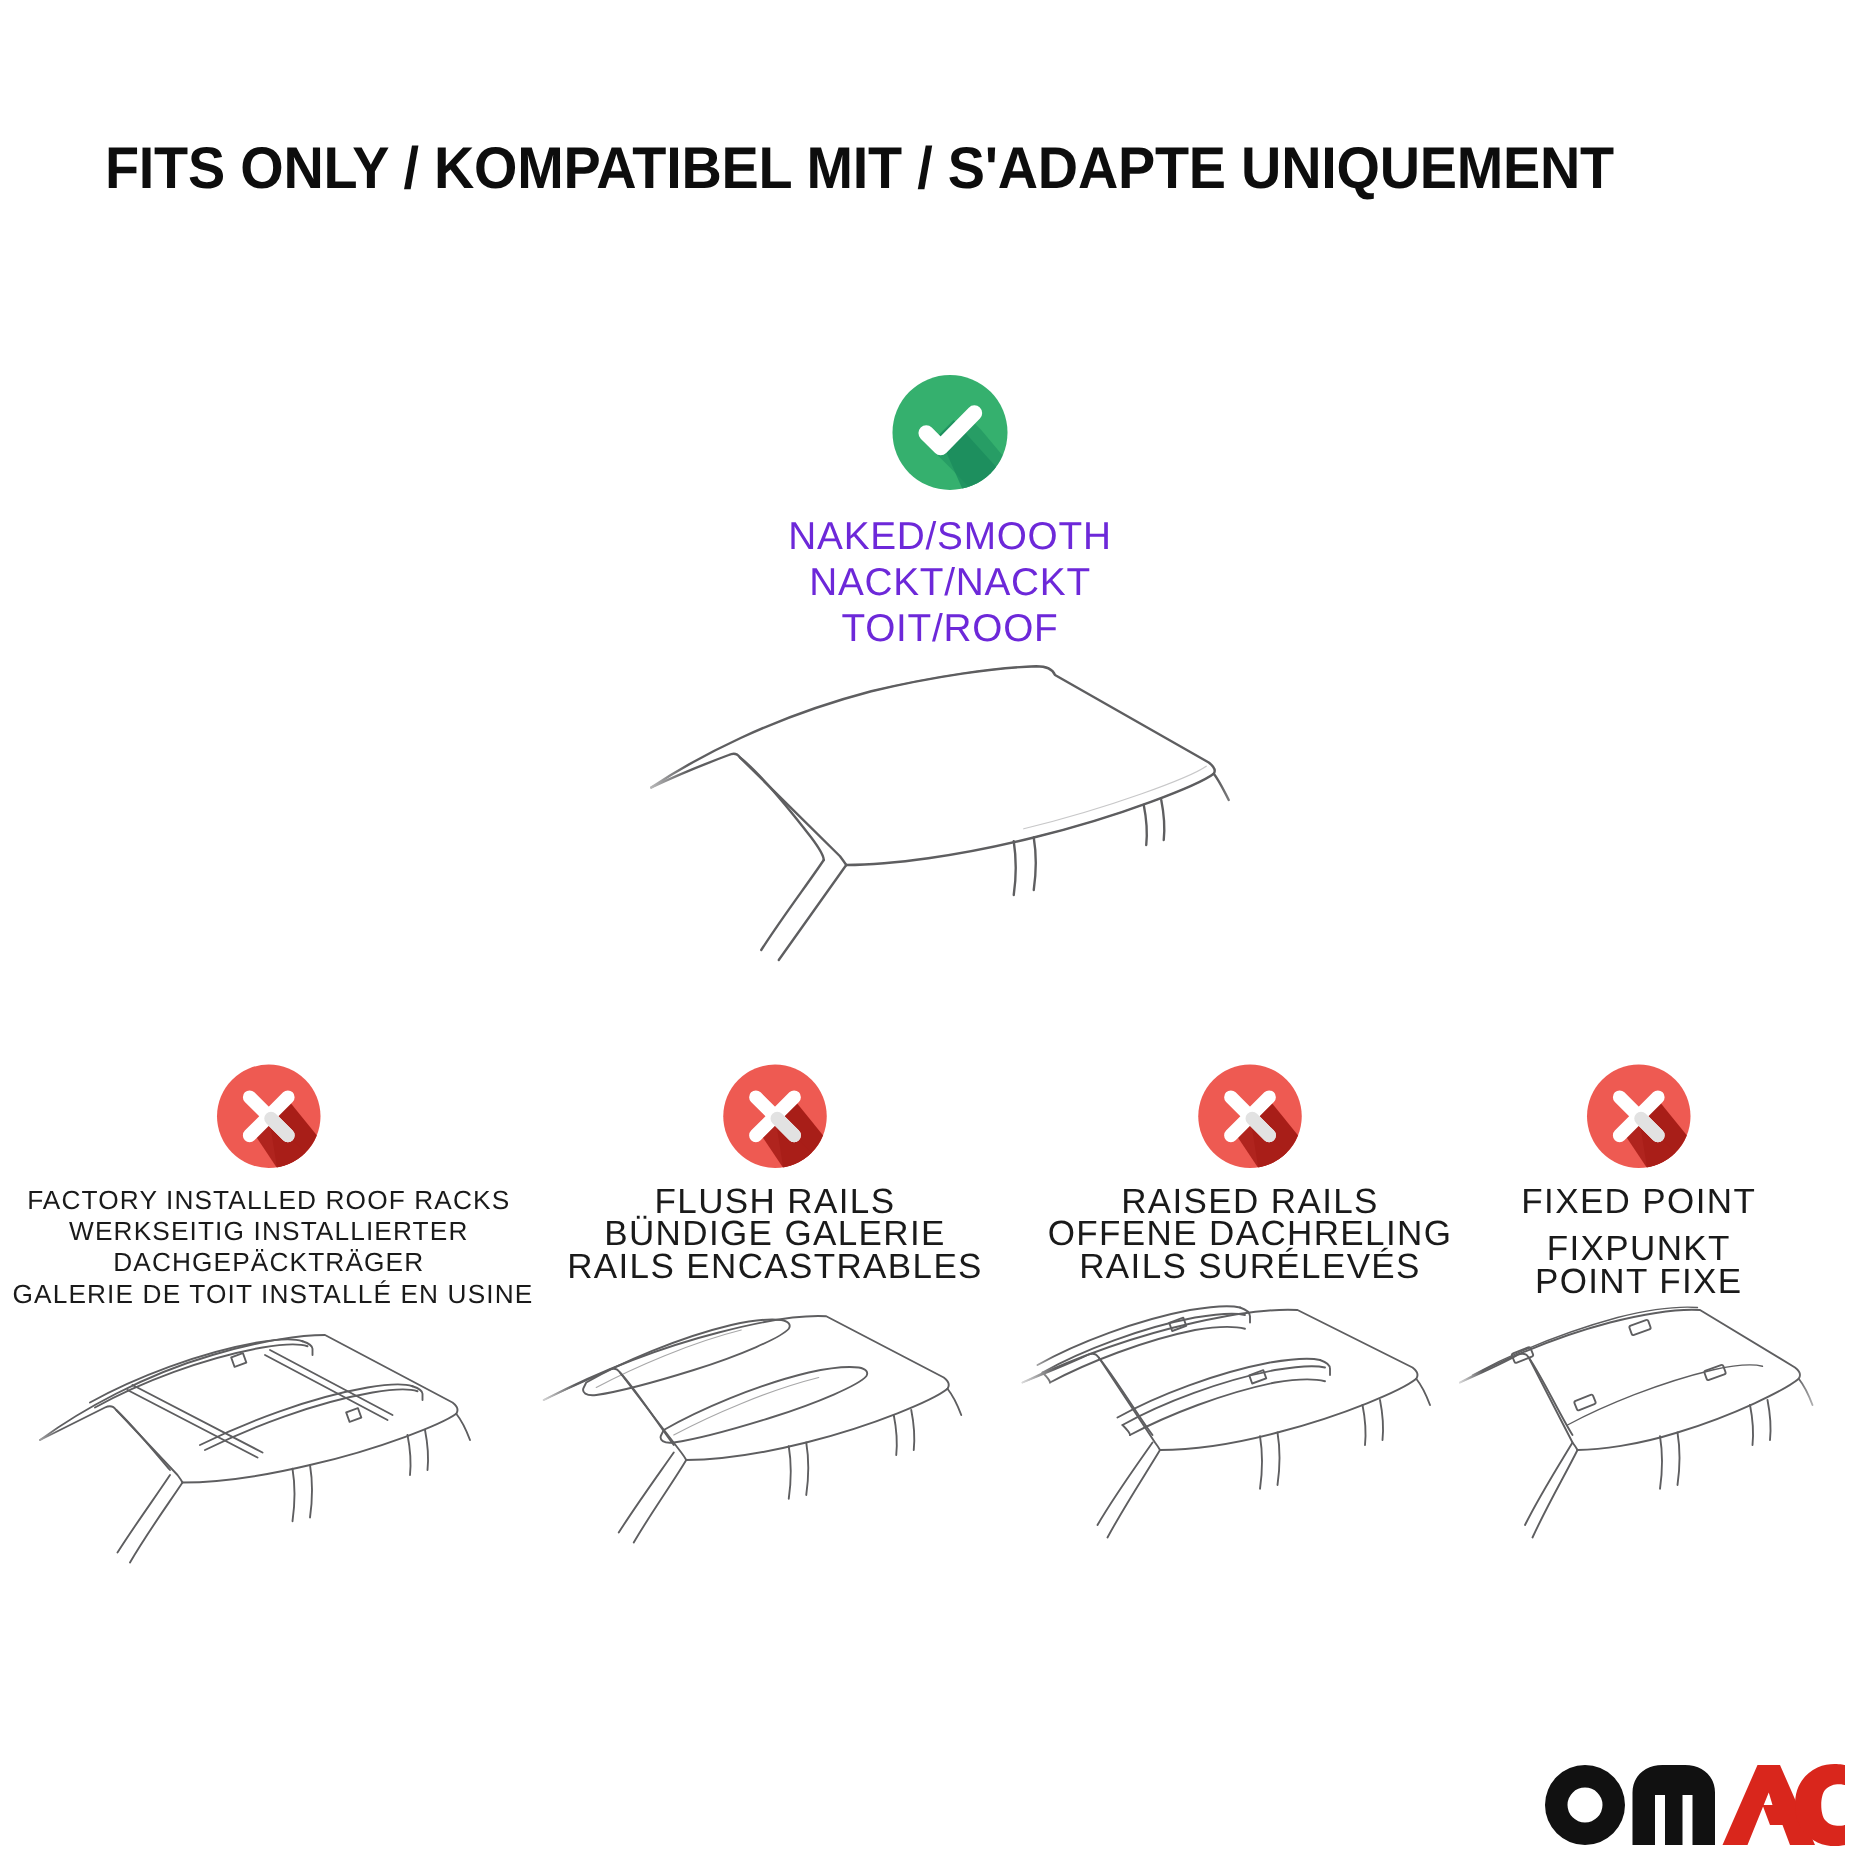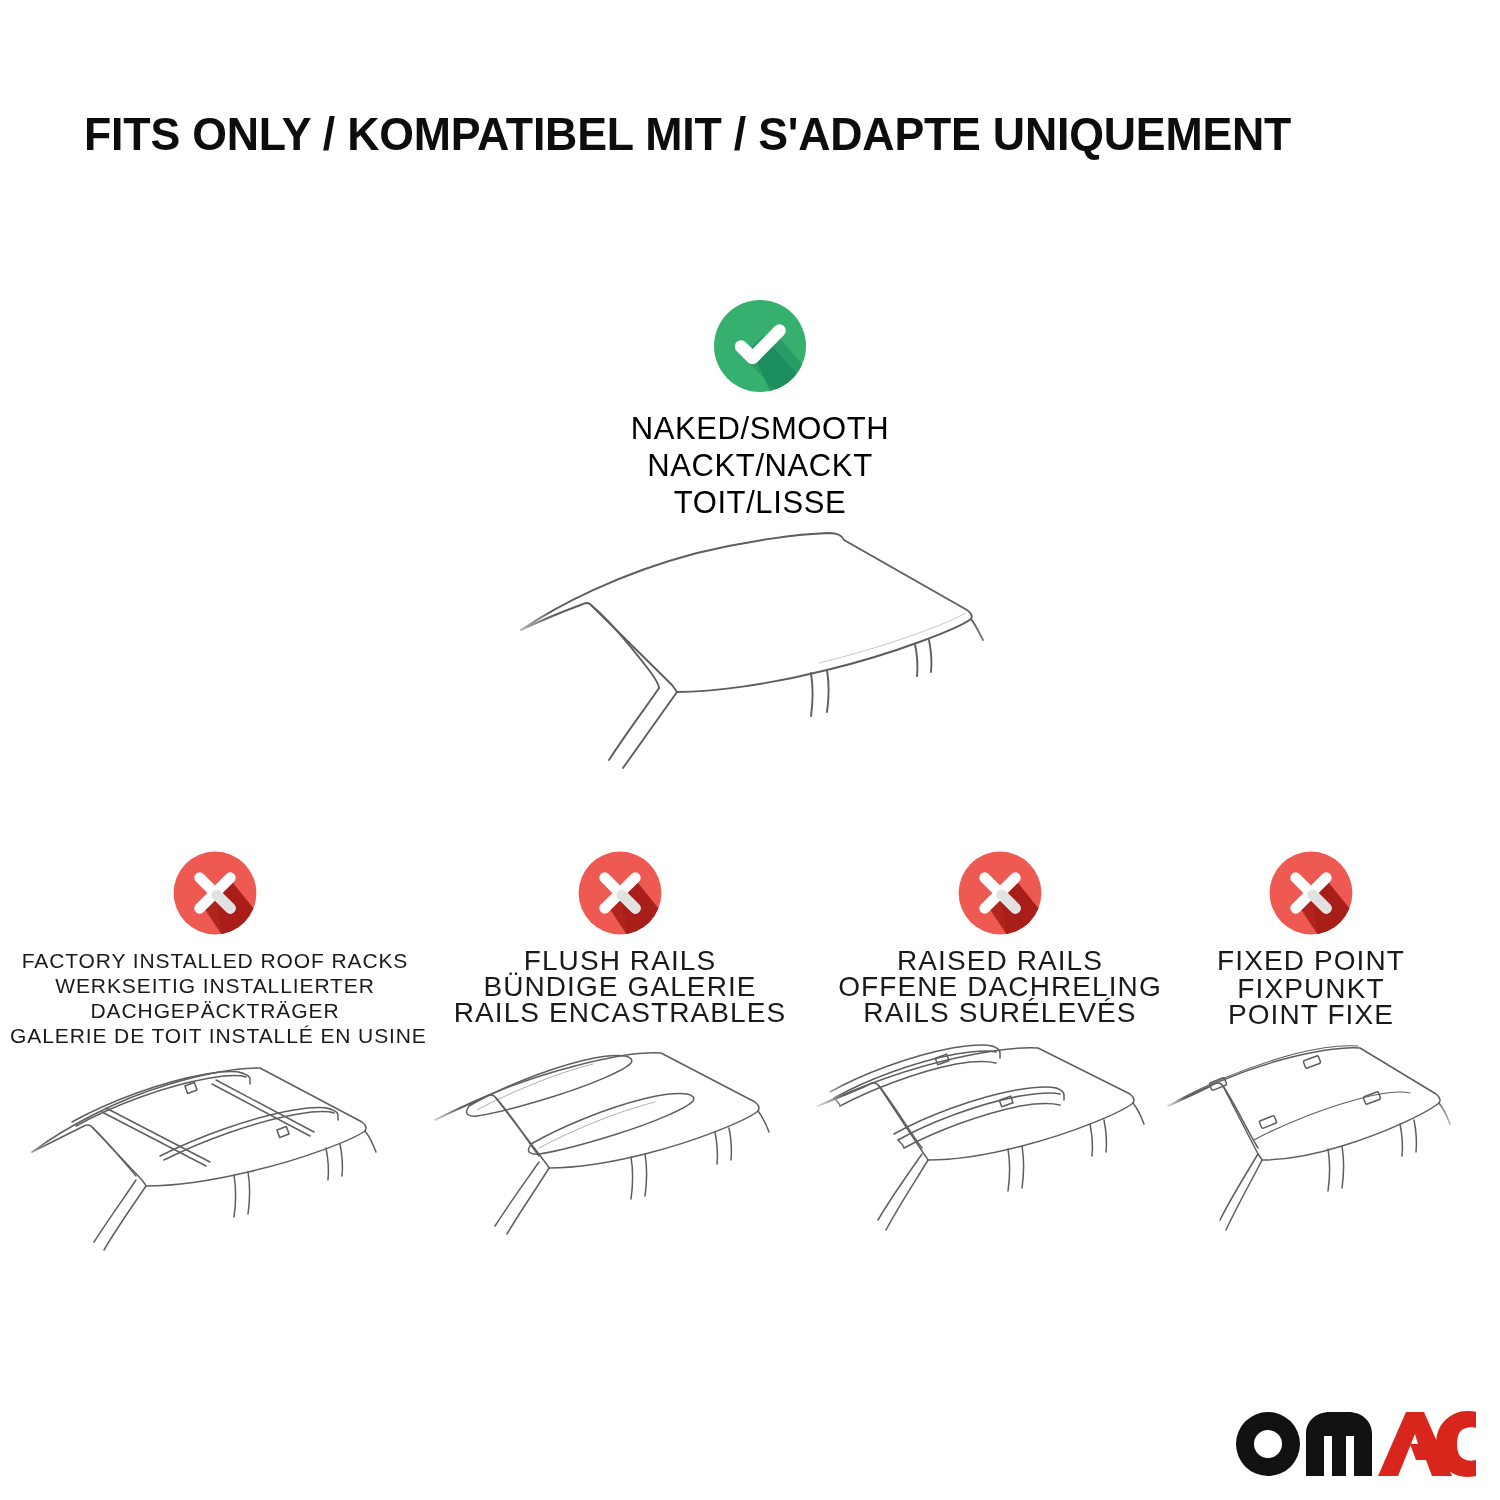--- a/index.html
+++ b/index.html
@@ -51,21 +51,21 @@
     position: relative;
   }
   .badge svg { display: block; }
 
   .cap-label {
     margin-top: 14px;
     font-size: 31px;
     font-weight: 300;
     line-height: 37px;
     letter-spacing: 0.6px;
-    color: #000000;
+    color: #6d28d9;
     white-space: nowrap;
   }
 
   .roof-main {
     position: absolute;
     left: 497px;
     top: 520px;
     width: 530px;
     height: 280px;
   }
@@ -147,21 +147,21 @@
           <polygon points="41,52 53,40 100,92 100,100 62,100" fill="#1d8f5f" opacity="0.85"></polygon>
           <polygon points="63,36 75,48 100,78 100,100 72,100 33,61 45,49 " fill="#1a8a5b" opacity="0.5"></polygon>
         </g>
         <path d="M31 50.5 L42.5 62 L69.5 34.5" fill="none" stroke="#ffffff" stroke-width="12.5" stroke-linecap="round" stroke-linejoin="round"></path>
       </svg>
     </div>
   </div>
 
   <div class="cap-label">NAKED/SMOOTH</div>
   <div class="cap-label" style="margin-top:0">NACKT/NACKT</div>
-  <div class="cap-label" style="margin-top:0">TOIT/LISSE</div>
+  <div class="cap-label" style="margin-top:0">TOIT/ROOF</div>
 </div>
 
 <div class="roof-main">
   <svg viewBox="0 0 530 280" aria-hidden="true">
     <defs>
       <linearGradient id="fadeMain" x1="0" y1="0" x2="1" y2="0">
         <stop offset="0%" stop-color="#ffffff" stop-opacity="0"></stop>
         <stop offset="10%" stop-color="#ffffff" stop-opacity="1"></stop>
         <stop offset="90%" stop-color="#ffffff" stop-opacity="1"></stop>
         <stop offset="100%" stop-color="#ffffff" stop-opacity="0"></stop>
@@ -424,21 +424,21 @@
           </g>
           <g stroke-linecap="round" stroke-width="12">
             <line x1="33" y1="33" x2="67" y2="67" stroke="#ffffff"></line>
             <line x1="67" y1="33" x2="33" y2="67" stroke="#ffffff"></line>
             <line x1="52" y1="52" x2="67" y2="67" stroke="#e2e2e2"></line>
           </g>
         </svg>
       </div>
     </div>
     <div class="sub-label">FIXED POINT</div>
-    <div class="sub-label" style="margin-top:2px">FIXPUNKT</div>
+    <div class="sub-label" style="margin-top:12px">FIXPUNKT</div>
     <div class="sub-label" style="margin-top:0">POINT FIXE</div>
 
     <div class="roof-small" style="left:-18px; width:300px;">
       <svg viewBox="0 0 300 230" aria-hidden="true">
         <defs>
           <linearGradient id="fade3" x1="0" y1="0" x2="1" y2="0">
             <stop offset="0%" stop-color="#fff" stop-opacity="0"></stop>
             <stop offset="8%" stop-color="#fff" stop-opacity="1"></stop>
             <stop offset="92%" stop-color="#fff" stop-opacity="1"></stop>
             <stop offset="100%" stop-color="#fff" stop-opacity="0"></stop>

